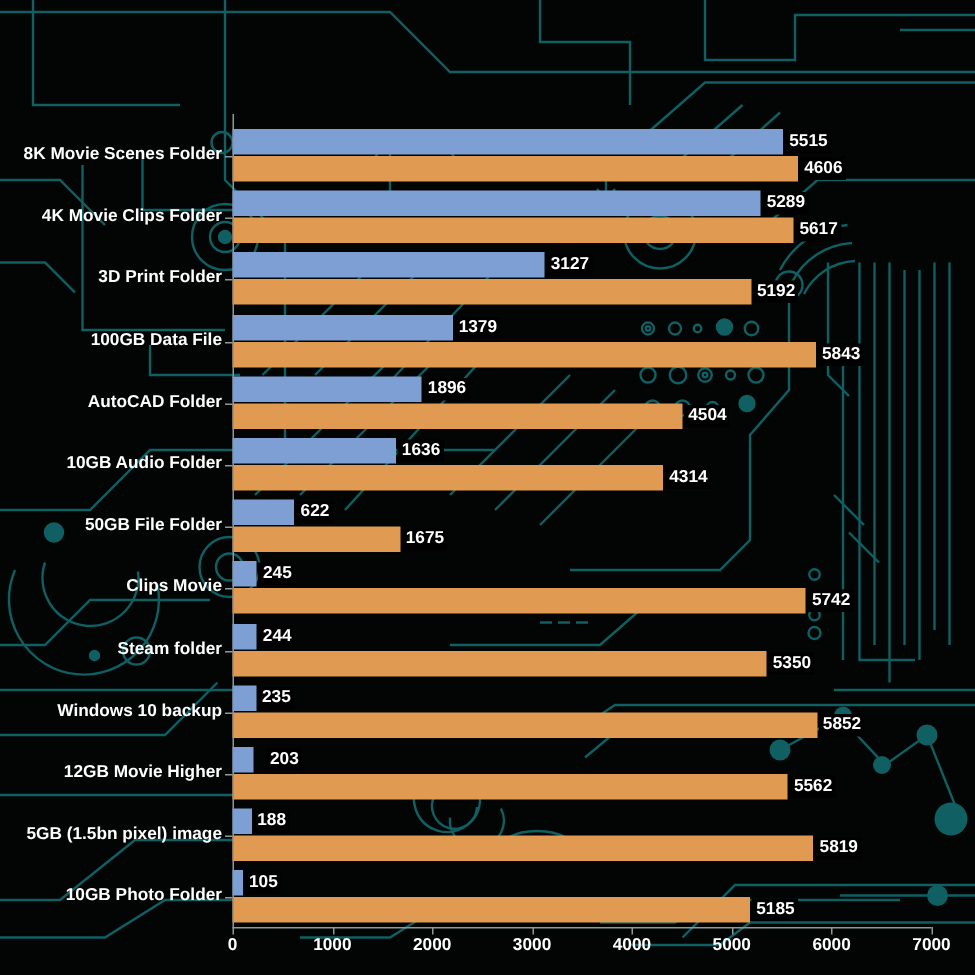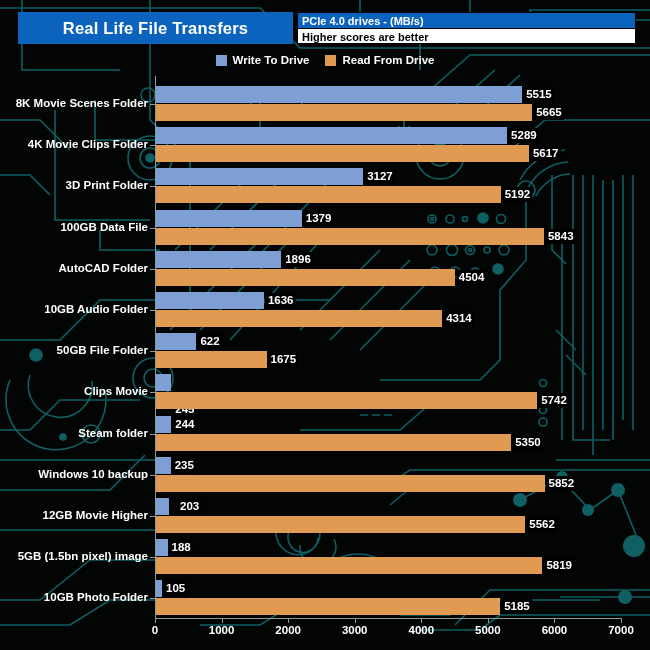--- a/index.html
+++ b/index.html
@@ -326,51 +326,32 @@
       <path d="M505,155 L545,120 L650,120"></path>
       <path d="M250,105 a30,30 0 0,1 55,5"></path>
       <circle cx="440" cy="155" r="24"></circle>
       <circle cx="440" cy="155" r="11"></circle>
       <circle cx="440" cy="155" r="4"></circle>
       <circle cx="153" cy="378" r="20"></circle>
       <circle cx="153" cy="378" r="9"></circle>
     </g>
   </svg>
 
-  <div class="header-row">
-    <div class="title-banner">
-      <span class="title-text">Real Life File Transfers</span>
-    </div>
-    <div class="sub-stack">
-      <div class="sub-blue">PCIe 4.0 drives - (MB/s)</div>
-      <div class="sub-white">Higher scores are better</div>
-    </div>
-  </div>
-
-  <div class="legend">
-    <div class="legend-item">
-      <span class="legend-swatch" style="background:#7e9fd4"></span>
-      <span class="legend-label">Write To  Drive</span>
-    </div>
-    <div class="legend-item">
-      <span class="legend-swatch" style="background:#e09a52"></span>
-      <span class="legend-label">Read From  Drive</span>
-    </div>
-  </div>
+
 
   <div id="plot">
     <div class="axis-line"></div>
     <div class="axis-bottom"></div>
     <div id="rows">
         <div class="row" style="top: 14px;">
           <div class="cat-label">8K Movie Scenes Folder</div>
           <div class="bar bar-write" style="width: 367.141px; background: rgb(126, 159, 212);"></div>
           <div class="bar-value val-write" style="left: 523.141px;">5515</div>
           <div class="bar bar-read" style="width: 377.127px; background: rgb(224, 154, 82);"></div>
-          <div class="bar-value val-read" style="left: 533.127px;">5665</div>
+          <div class="bar-value val-read" style="left: 533.127px;">4606</div>
         </div>
         <div class="row" style="top: 55.2px;">
           <div class="cat-label">4K Movie Clips Folder</div>
           <div class="bar bar-write" style="width: 352.096px; background: rgb(126, 159, 212);"></div>
           <div class="bar-value val-write" style="left: 508.096px;">5289</div>
           <div class="bar bar-read" style="width: 373.932px; background: rgb(224, 154, 82);"></div>
           <div class="bar-value val-read" style="left: 529.932px;">5617</div>
         </div>
         <div class="row" style="top: 96.4px;">
           <div class="cat-label">3D Print Folder</div>
@@ -403,21 +384,21 @@
         <div class="row" style="top: 261.2px;">
           <div class="cat-label">50GB File Folder</div>
           <div class="bar bar-write" style="width: 41.4074px; background: rgb(126, 159, 212);"></div>
           <div class="bar-value val-write" style="left: 197.407px;">622</div>
           <div class="bar bar-read" style="width: 111.507px; background: rgb(224, 154, 82);"></div>
           <div class="bar-value val-read" style="left: 267.507px;">1675</div>
         </div>
         <div class="row" style="top: 302.4px;">
           <div class="cat-label">Clips Movie</div>
           <div class="bar bar-write" style="width: 16.31px; background: rgb(126, 159, 212);"></div>
-          <div class="bar-value val-write" style="left: 172.31px; margin-top: 27px;">245</div>
+          <div class="bar-value val-write" style="left: 172.31px;">245</div>
           <div class="bar bar-read" style="width: 382.253px; background: rgb(224, 154, 82);"></div>
           <div class="bar-value val-read" style="left: 538.253px;">5742</div>
         </div>
         <div class="row" style="top: 343.6px;">
           <div class="cat-label">Steam folder</div>
           <div class="bar bar-write" style="width: 16.2434px; background: rgb(126, 159, 212);"></div>
           <div class="bar-value val-write" style="left: 172.243px;">244</div>
           <div class="bar bar-read" style="width: 356.157px; background: rgb(224, 154, 82);"></div>
           <div class="bar-value val-read" style="left: 512.157px;">5350</div>
         </div>

